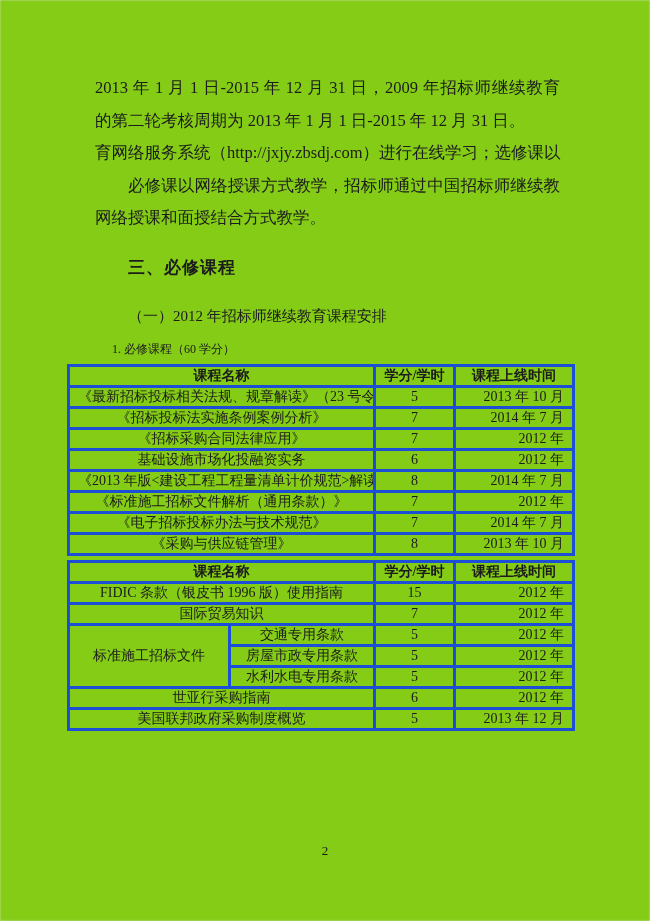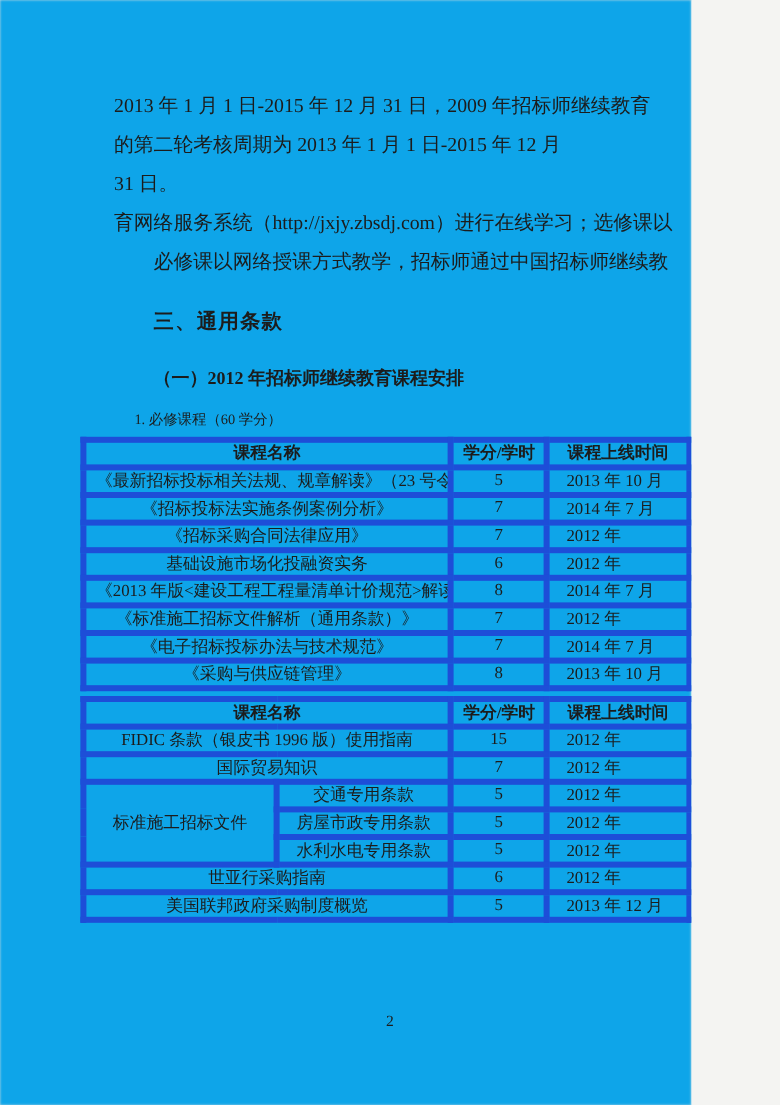--- a/index.html
+++ b/index.html
@@ -4,22 +4,22 @@
 <style>
   html, body { margin: 0; padding: 0; }
   body {
     width: 650px; height: 921px;
     background: #f4f4f2;
     font-family: "Liberation Serif", "DejaVu Serif", serif;
     color: #1c1c1c;
   }
   .page {
     position: relative;
-    width: 576px; height: 921px;
-    background: #0ea5e9;
+    width: 650px; height: 921px;
+    background: #84cc16;
     box-shadow: inset 0 0 2px #e3e3e0;
     box-sizing: border-box;
     padding: 72px 78px 0 67px; 
     overflow: hidden;
   }
   
   .bodytext {
     margin-left: 28px;  
     margin-right: 12px; 
     font-size: 16.5px;
@@ -40,52 +40,52 @@
   .h-section {
     margin: 21px 0 0 61px;
     font-family: "Liberation Sans", "DejaVu Sans", sans-serif;
     font-weight: 700;
     font-size: 17px;
     line-height: 24px;
     letter-spacing: 1px;
   }
   .h-subsection {
     margin: 25px 0 0 61px;
-    font-weight: 700;
+    font-weight: 400;
     font-size: 15px;
     line-height: 22px;
   }
   .h-item {
     margin: 11px 0 0 45px;
     font-size: 12px;
     line-height: 22px;
   }
   .h-item.second { margin-top: 5px; }
   
   table.course {
     border-collapse: collapse;
     table-layout: fixed;
     width: 505px;
     margin-top: 4px;
     font-size: 14px;
     border: 2px solid #222;
   }
   table.course th, table.course td {
-    border: 5px solid #1d4ed8;
+    border: 3px solid #1d4ed8;
     height: 17.5px;
     padding: 0 8px;
     text-align: center;
     vertical-align: middle;
     font-weight: normal;
     overflow: hidden;
     white-space: nowrap;
   }
   table.course th { font-weight: 700; }
   table.course td.time, table.course th.time-h { }
-  table.course td.time { text-align: left; padding-left: 14px; }
+  table.course td.time { text-align: right; padding-left: 14px; }
   
   .page-number {
     position: absolute;
     left: 0; top: 843px;
     width: 650px;
     text-align: center;
     font-size: 13px;
   }
 </style>
 </head>
@@ -94,23 +94,24 @@
 <div class="page">
 
   <div class="bodytext">
     <div class="line">2013 年 1 月 1 日-2015 年 12 月 31 日，2009 年招标师继续教育</div>
     <div class="line last">的第二轮考核周期为 2013 年 1 月 1 日-2015 年 12 月 31 日。</div>
   </div>
 
   <div class="bodytext">
     <div class="line">育网络服务系统（http://jxjy.zbsdj.com）进行在线学习；选修课以</div>
     <div class="line indent">必修课以网络授课方式教学，招标师通过中国招标师继续教</div>
+    <div class="line last">网络授课和面授结合方式教学。</div>
   </div>
 
-  <div class="h-section">三、通用条款</div>
+  <div class="h-section">三、必修课程</div>
   <div class="h-subsection">（一）2012 年招标师继续教育课程安排</div>
   <div class="h-item">1. 必修课程（60 学分）</div>
 
   <table class="course">
     <colgroup>
         <col style="width:306px">
         <col style="width:80px">
         <col style="width:119px">
       </colgroup>
     <tbody>

